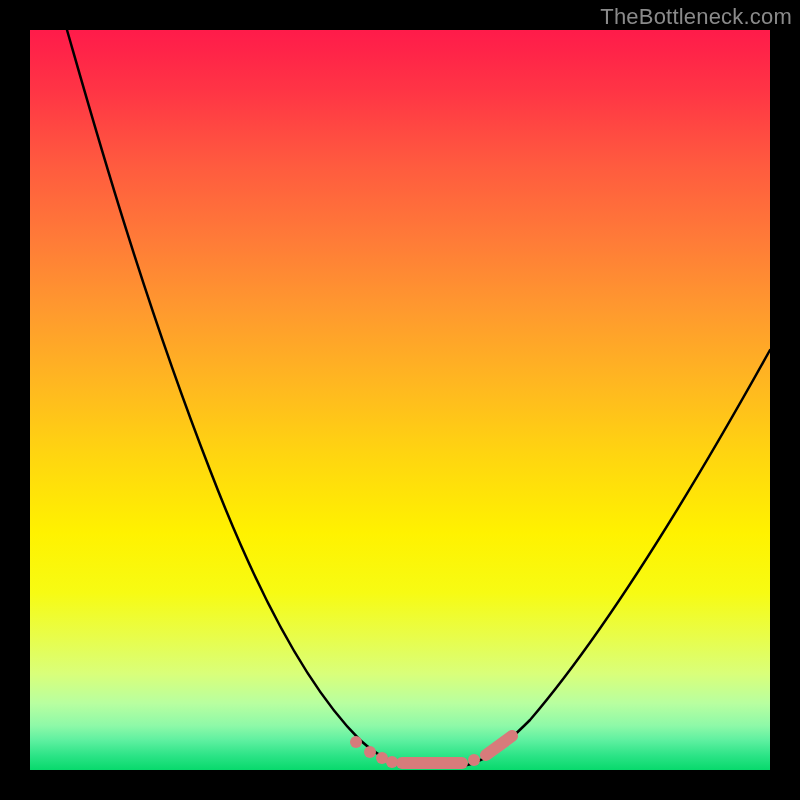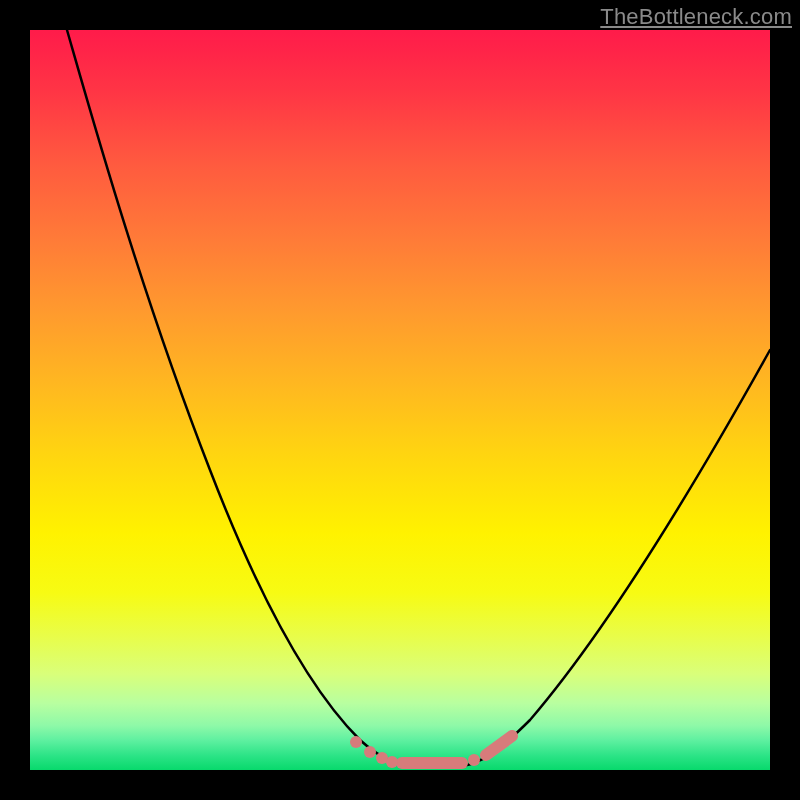--- a/index.html
+++ b/index.html
@@ -76,21 +76,20 @@
   }
   .watermark {
     position: absolute;
     top: 4px;
     right: 8px;
     color: #8a8a8a;
     font-size: 22px;
     font-weight: 400;
     letter-spacing: 0.2px;
     user-select: none;
-    text-decoration: underline;
   }
 </style>
 </head>
 <body>
 
 <div class="stage">
 
   <div class="plot">
     <svg viewBox="0 0 740 740">
 

